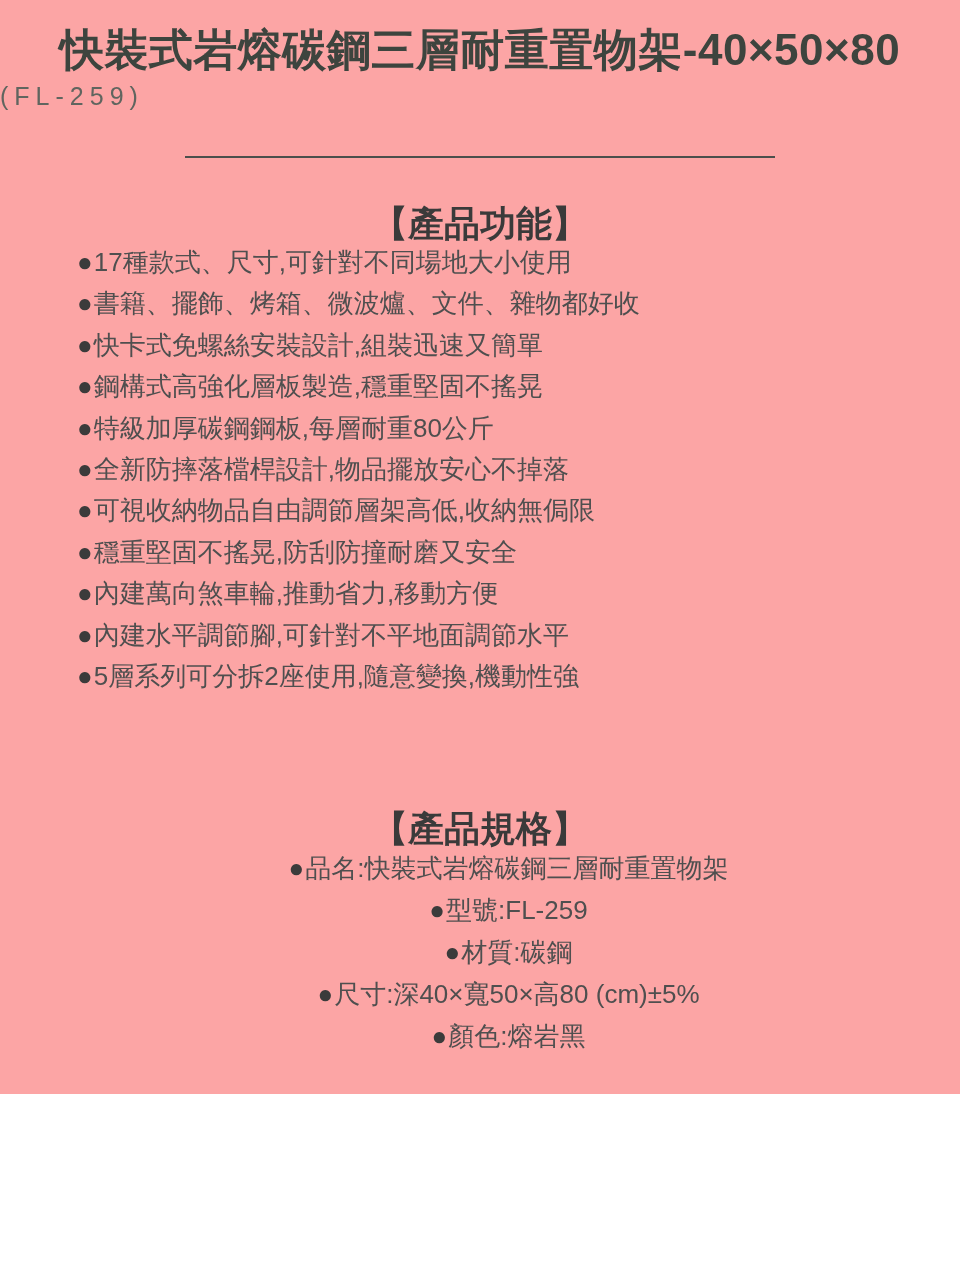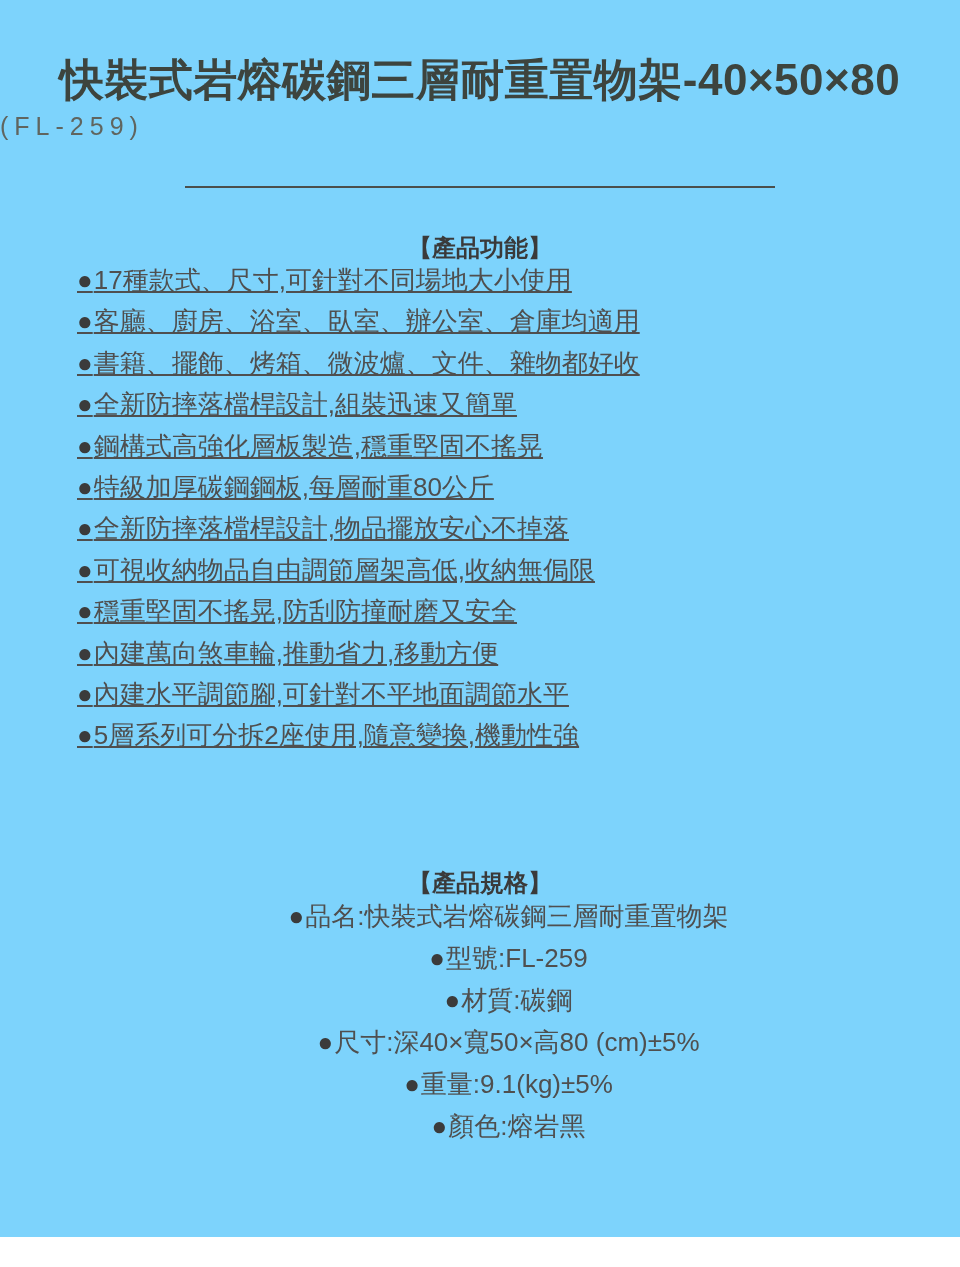--- a/index.html
+++ b/index.html
@@ -10,23 +10,23 @@
   body {
     width: 960px;
     height: 1267px;
     font-family: "Liberation Sans", sans-serif;
     color: #4f4f4f;
     overflow: hidden;
   }
   .page {
     box-sizing: border-box;
     width: 960px;
-    height: 1237px;
-    padding-top: 58px;
-    background: #7dd3fc;
+    height: 1094px;
+    padding-top: 28px;
+    background: #fca5a5;
   }
   .product-title {
     margin: 0;
     text-align: center;
     font-size: 44px;
     line-height: 1;
     font-weight: bold;
     color: #3d443e;
     letter-spacing: 0.5px;
     white-space: nowrap;
@@ -41,33 +41,33 @@
   }
   .divider {
     width: 590px;
     height: 2px;
     background: #4b4f4c;
     margin: 47px auto 0 auto;
   }
   .section-heading {
     margin: 0;
     text-align: center;
-    font-size: 24px;
+    font-size: 36px;
     line-height: 1;
     font-weight: bold;
     color: #3a3a3a;
   }
   .features-heading { margin-top: 48px; }
   .specs-heading   { margin-top: 114px; }
   ul.item-list {
     list-style: none;
     margin: 0;
     padding: 0 20px 0 77px;
   }
-  .features-list { margin-top: 11px; text-decoration: underline; }
+  .features-list { margin-top: 11px; }
   .features-list li { line-height: 41.4px; }
   .specs-list { margin-top: 10px; }
   .specs-list li { line-height: 42px; text-align: center; }
   ul.item-list li {
     font-size: 26px;
     color: #4f4f4f;
     white-space: nowrap;
   }
   .bullet {
     color: #3b3b3b;
@@ -81,37 +81,35 @@
 
   <h1 class="product-title">快裝式岩熔碳鋼三層耐重置物架-40×50×80</h1>
   <p class="model-code">(FL-259)</p>
 
   <div class="divider"></div>
 
   <h2 class="section-heading features-heading">【產品功能】</h2>
 
   <ul class="item-list features-list">
     <li><span class="bullet">●</span><span>17種款式、尺寸,可針對不同場地大小使用</span></li>
-    <li><span class="bullet">●</span><span>客廳、廚房、浴室、臥室、辦公室、倉庫均適用</span></li>
     <li><span class="bullet">●</span><span>書籍、擺飾、烤箱、微波爐、文件、雜物都好收</span></li>
-    <li><span class="bullet">●</span><span>全新防摔落檔桿設計,組裝迅速又簡單</span></li>
+    <li><span class="bullet">●</span><span>快卡式免螺絲安裝設計,組裝迅速又簡單</span></li>
     <li><span class="bullet">●</span><span>鋼構式高強化層板製造,穩重堅固不搖晃</span></li>
     <li><span class="bullet">●</span><span>特級加厚碳鋼鋼板,每層耐重80公斤</span></li>
     <li><span class="bullet">●</span><span>全新防摔落檔桿設計,物品擺放安心不掉落</span></li>
     <li><span class="bullet">●</span><span>可視收納物品自由調節層架高低,收納無侷限</span></li>
     <li><span class="bullet">●</span><span>穩重堅固不搖晃,防刮防撞耐磨又安全</span></li>
     <li><span class="bullet">●</span><span>內建萬向煞車輪,推動省力,移動方便</span></li>
     <li><span class="bullet">●</span><span>內建水平調節腳,可針對不平地面調節水平</span></li>
     <li><span class="bullet">●</span><span>5層系列可分拆2座使用,隨意變換,機動性強</span></li>
   </ul>
 
   <h2 class="section-heading specs-heading">【產品規格】</h2>
 
   <ul class="item-list specs-list">
     <li><span class="bullet">●</span><span>品名:快裝式岩熔碳鋼三層耐重置物架</span></li>
     <li><span class="bullet">●</span><span>型號:FL-259</span></li>
     <li><span class="bullet">●</span><span>材質:碳鋼</span></li>
     <li><span class="bullet">●</span><span>尺寸:深40×寬50×高80 (cm)±5%</span></li>
-    <li><span class="bullet">●</span><span>重量:9.1(kg)±5%</span></li>
     <li><span class="bullet">●</span><span>顏色:熔岩黑</span></li>
   </ul>
 
 </div>
 
 </body></html>

